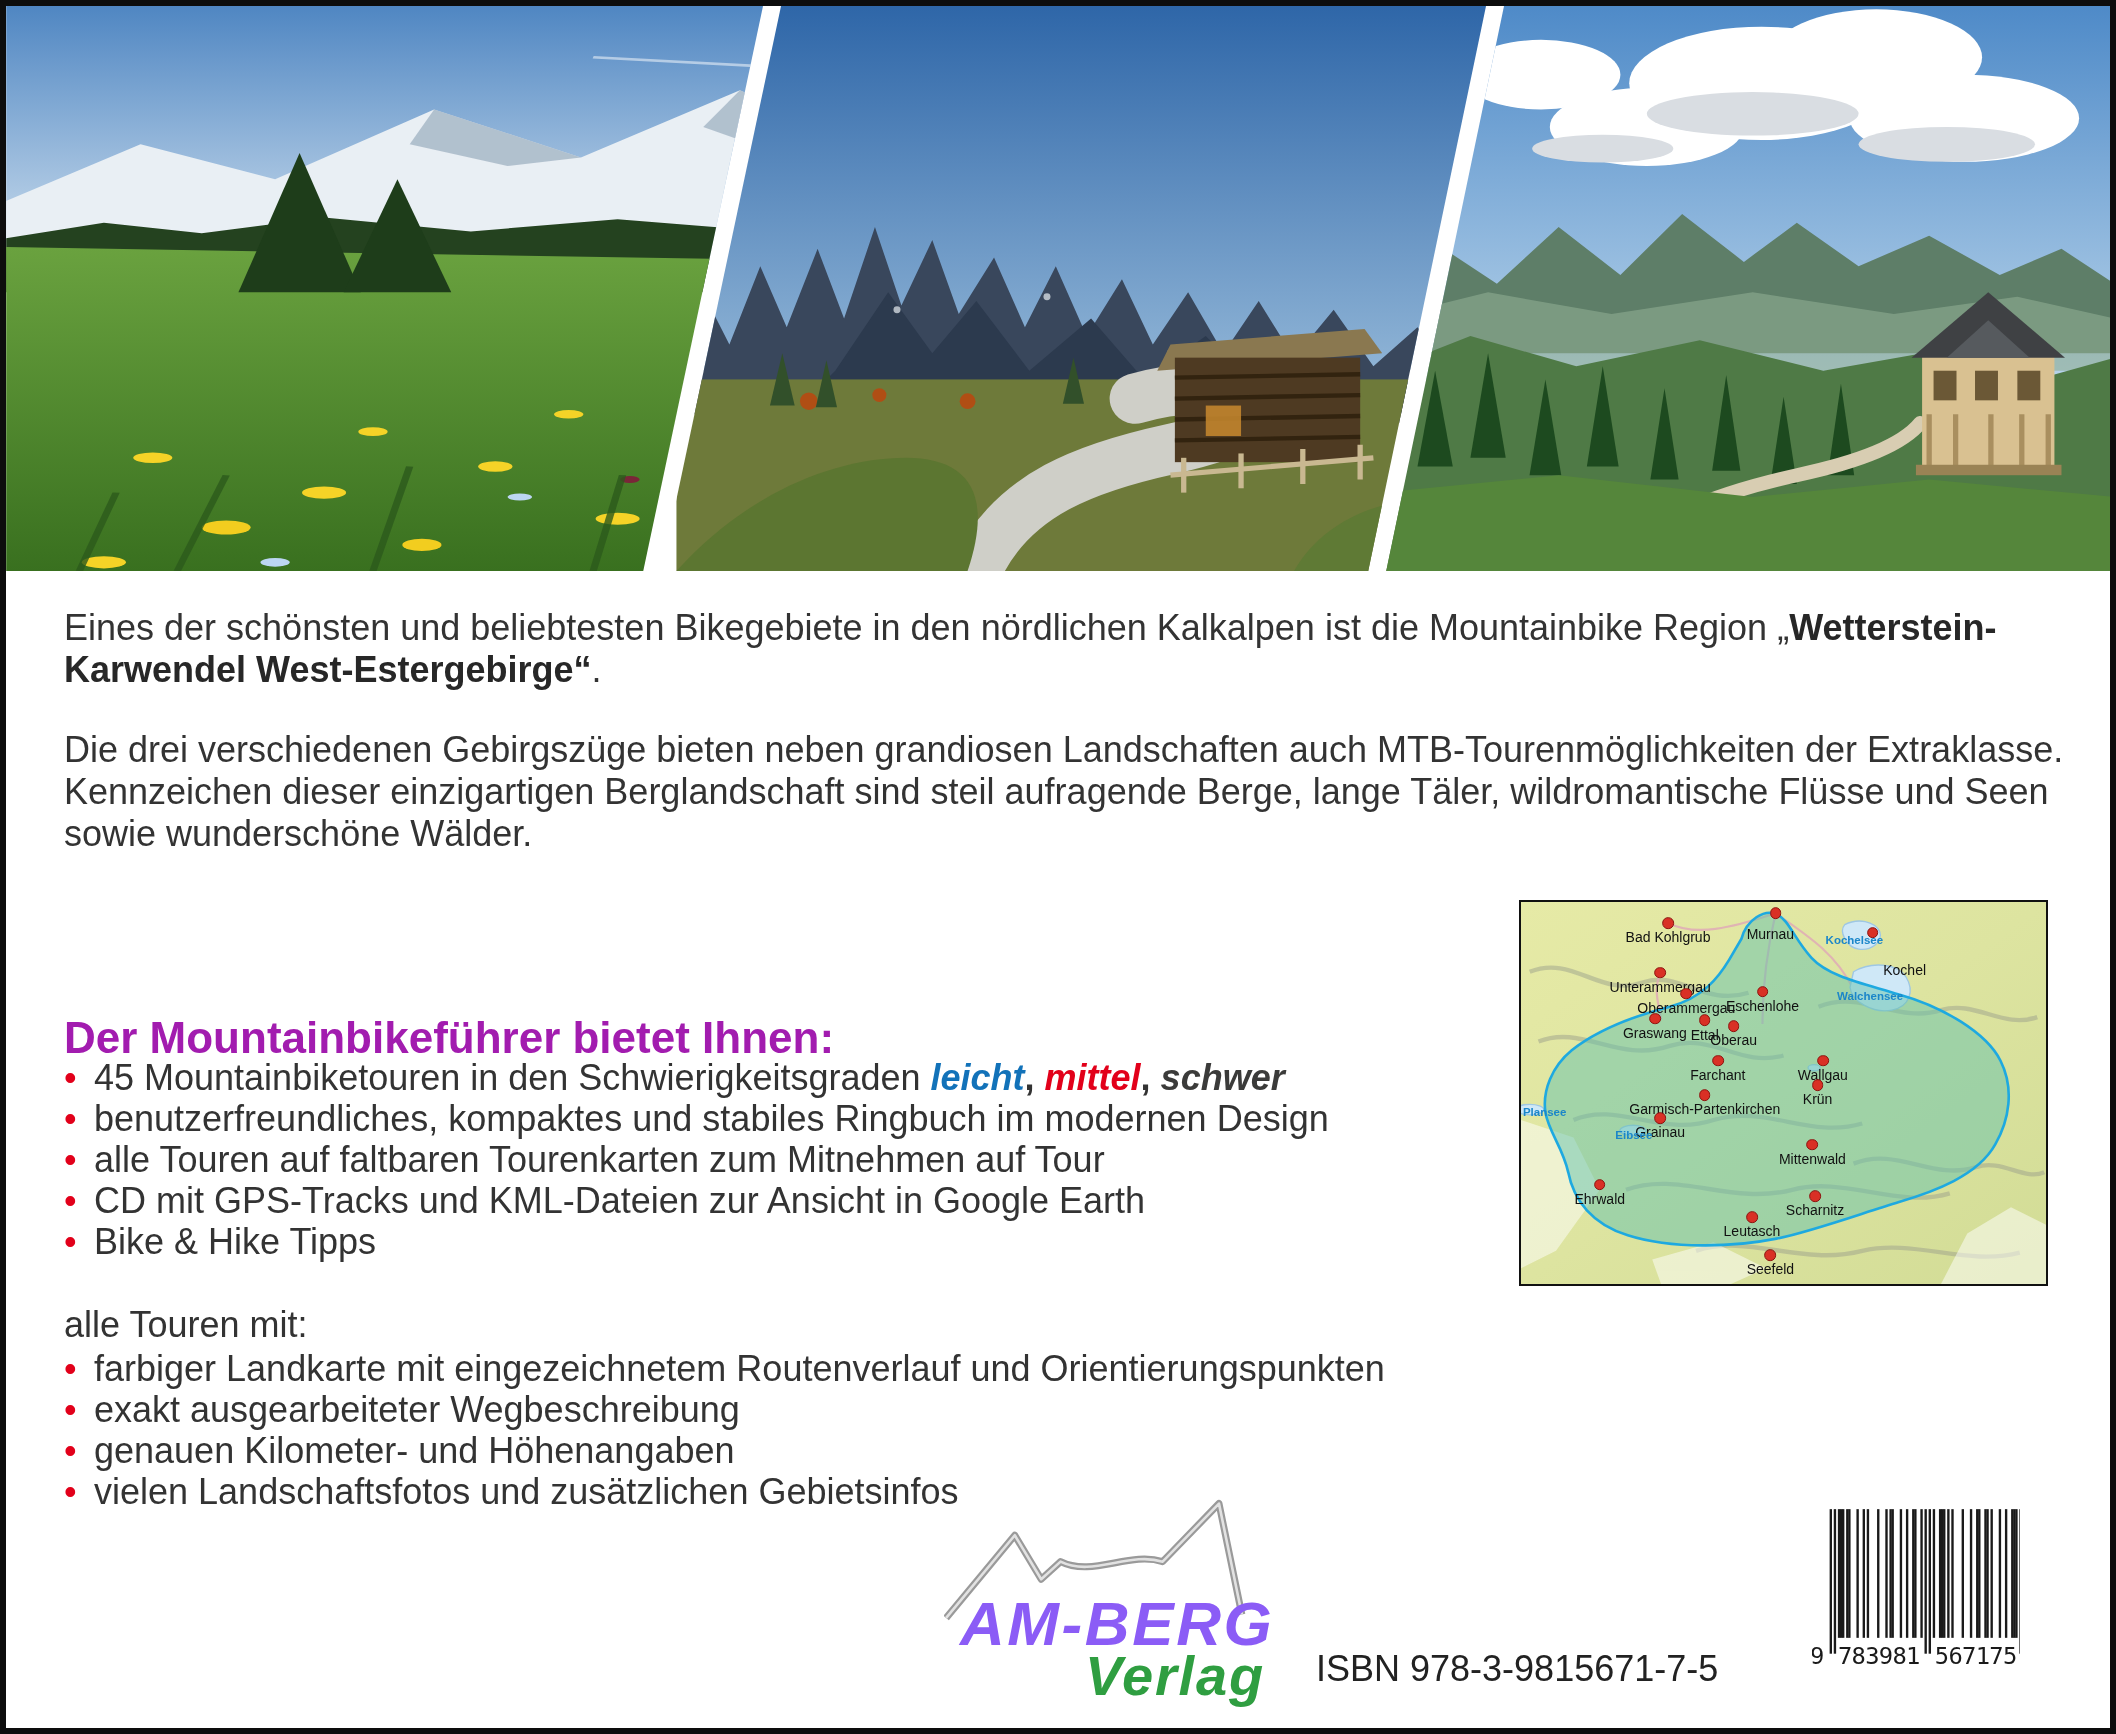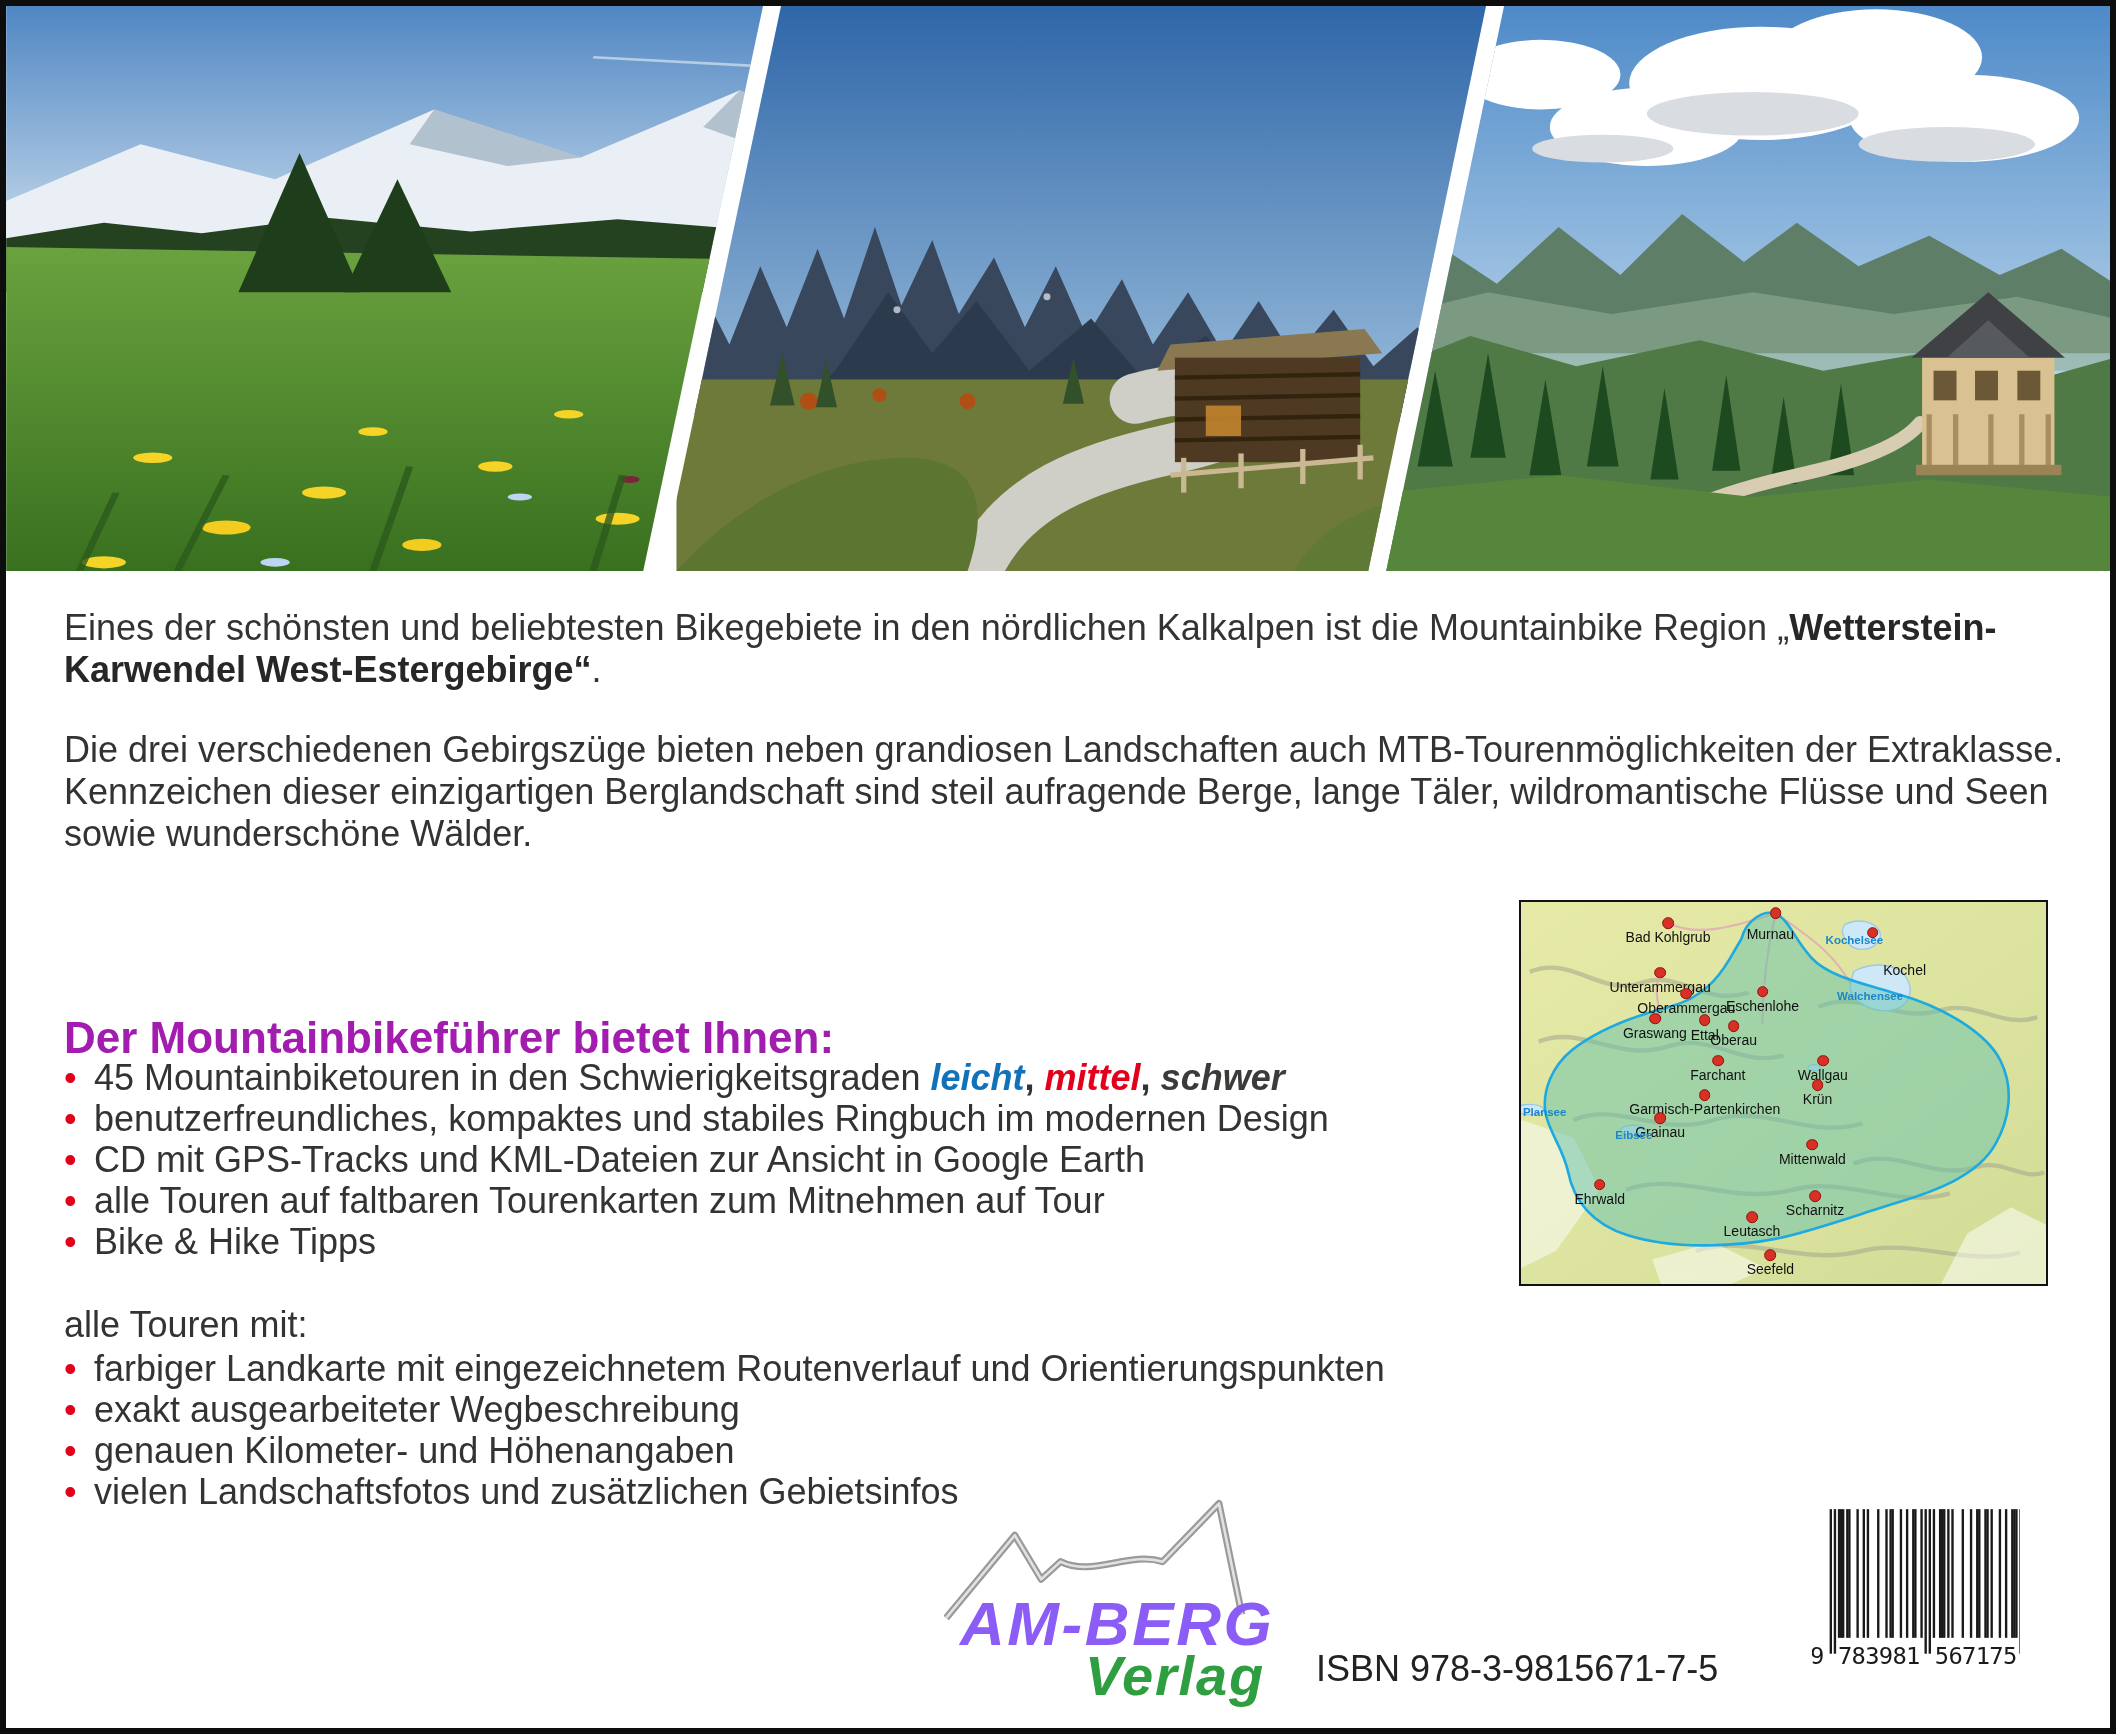--- a/index.html
+++ b/index.html
@@ -257,22 +257,22 @@
   <div class="para" style="left:64px;top:729px;width:2011px;">Die drei verschiedenen Gebirgszüge bieten neben grandiosen Landschaften auch MTB-Tourenmöglichkeiten der Extraklasse. Kennzeichen dieser einzigartigen Berglandschaft sind steil aufragende Berge, lange Täler, wildromantische Flüsse und Seen sowie wunderschöne Wälder.</div>
 
 
   <div class="h-bold" style="left:64px;top:1013px;">Der Mountainbikeführer bietet Ihnen:</div>
 
   <ul class="blist" style="left:64px;top:1057px;width:1447px;">
     <li>
       <span>45 Mountainbiketouren in den Schwierigkeitsgraden </span><span class="lvl-easy">leicht</span><span class="lvl-sep">, </span><span class="lvl-med">mittel</span><span class="lvl-sep">, </span><span class="lvl-hard">schwer</span>
     </li>
     <li>benutzerfreundliches, kompaktes und stabiles Ringbuch im modernen Design</li>
+    <li>alle Touren auf faltbaren Tourenkarten zum Mitnehmen auf Tour</li>
     <li>CD mit GPS-Tracks und KML-Dateien zur Ansicht in Google Earth</li>
-    <li>alle Touren auf faltbaren Tourenkarten zum Mitnehmen auf Tour</li>
     <li>Bike &amp; Hike Tipps</li>
   </ul>
 
   <div class="para" style="left:64px;top:1304px;">alle Touren mit:</div>
 
   <ul class="blist" style="left:64px;top:1348px;width:1447px;">
     <li>farbiger Landkarte mit eingezeichnetem Routenverlauf und Orientierungspunkten</li>
     <li>exakt ausgearbeiteter Wegbeschreibung</li>
     <li>genauen Kilometer- und Höhenangaben</li>
     <li>vielen Landschaftsfotos und zusätzlichen Gebietsinfos</li>

